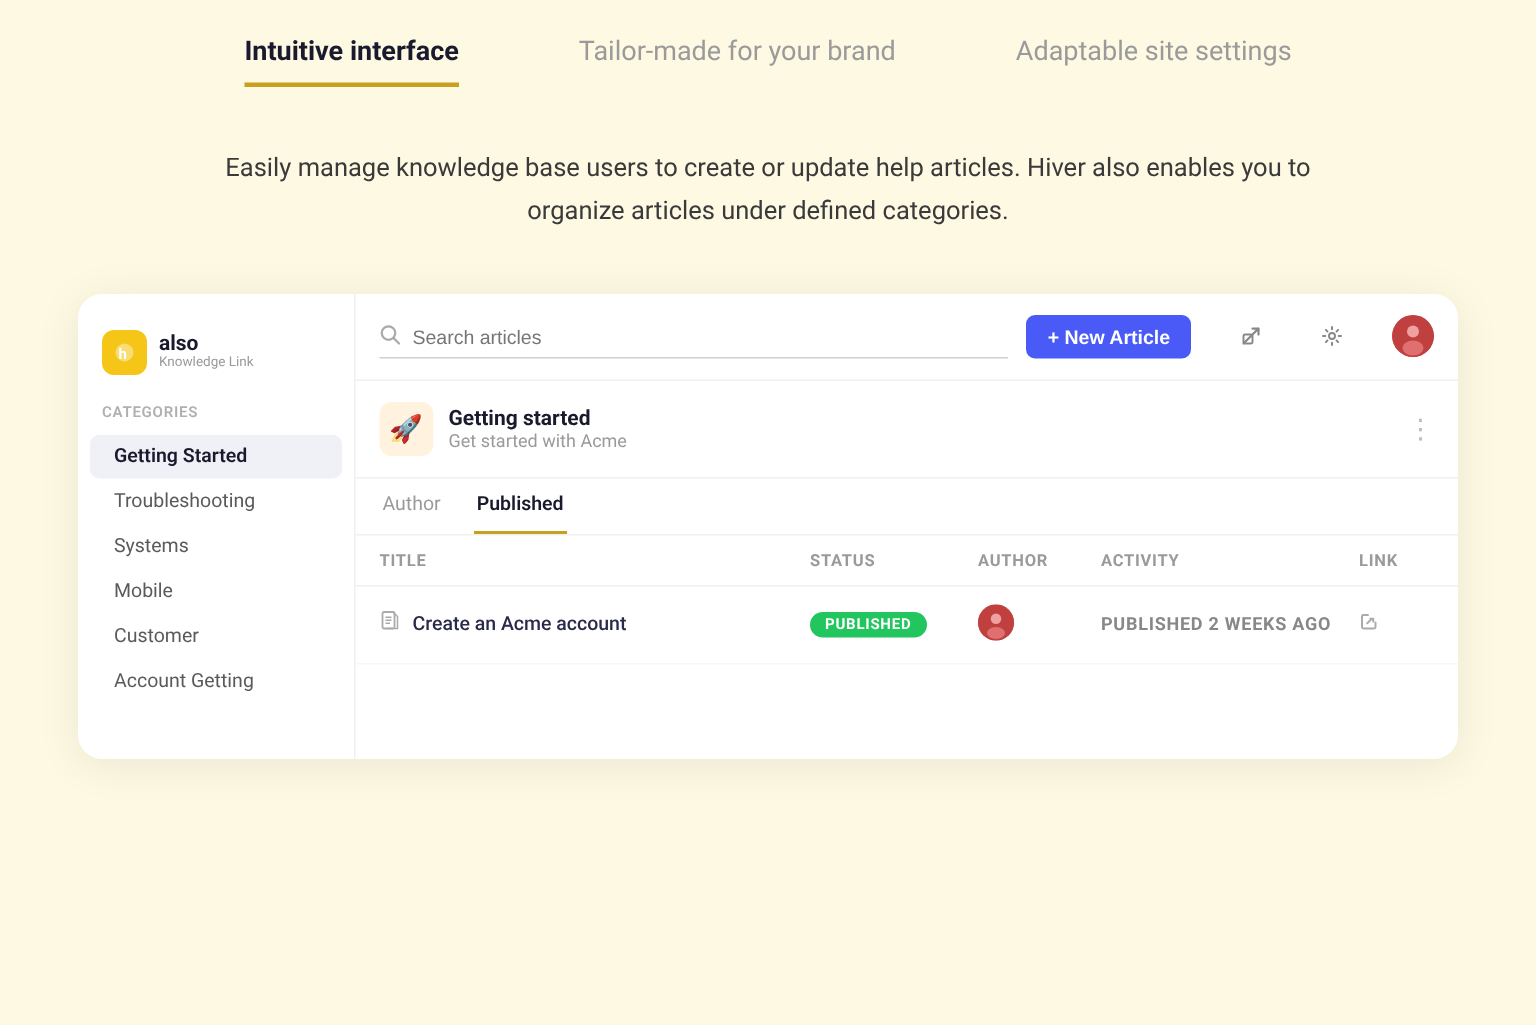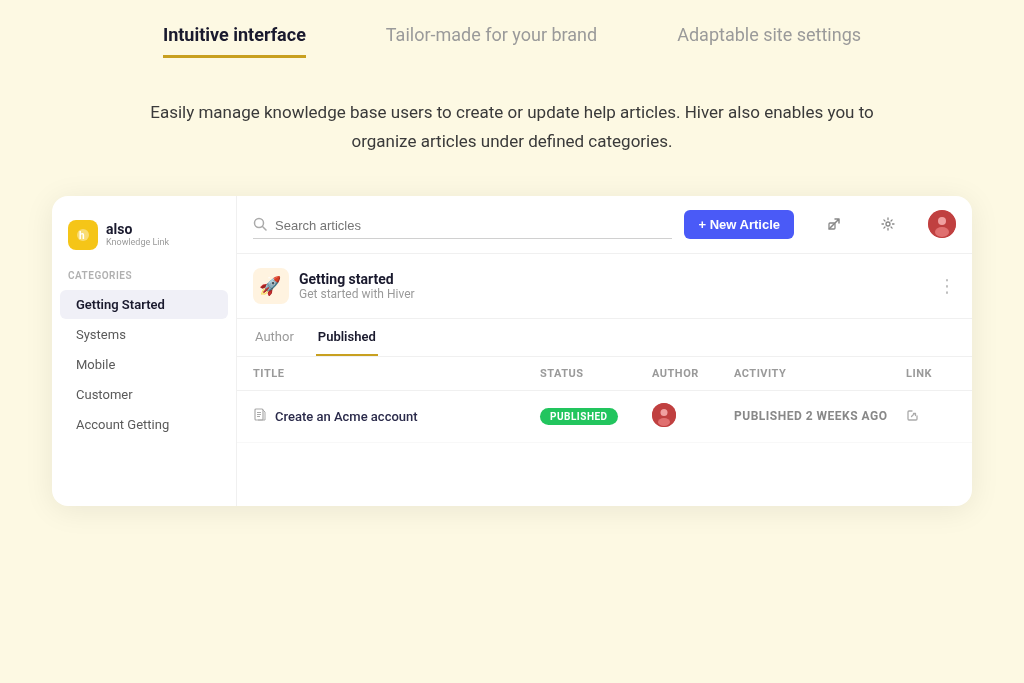--- a/index.html
+++ b/index.html
@@ -394,20 +394,21 @@
         </div>
         <div class="logo-text">
           <span class="logo-name">also</span>
           <span class="logo-sub">Knowledge Link</span>
         </div>
       </div>
 
       <div class="sidebar-section-label">Categories</div>
 
       <div class="sidebar-item active">Getting Started</div>
+      <div class="sidebar-item">Troubleshooting</div>
       <div class="sidebar-item">Systems</div>
       <div class="sidebar-item">Mobile</div>
       <div class="sidebar-item">Customer</div>
       <div class="sidebar-item">Account Getting</div>
     </div>
 
     <div class="main-content">
 
       <div class="toolbar">
         <div class="search-wrapper">
@@ -440,21 +441,21 @@
               <ellipse cx="14" cy="22" rx="7" ry="5" fill="#e07070"></ellipse>
             </svg>
           </div>
         </div>
       </div>
 
       <div class="category-header">
         <div class="category-icon">🚀</div>
         <div class="category-info">
           <div class="category-name">Getting started</div>
-          <div class="category-desc">Get started with Hiver</div>
+          <div class="category-desc">Get started with Acme</div>
         </div>
         <div class="more-icon">⋮</div>
       </div>
 
       <div class="article-tabs">
         <div class="article-tab">Author</div>
         <div class="article-tab active">Published</div>
       </div>
 
       <div class="articles-table">

